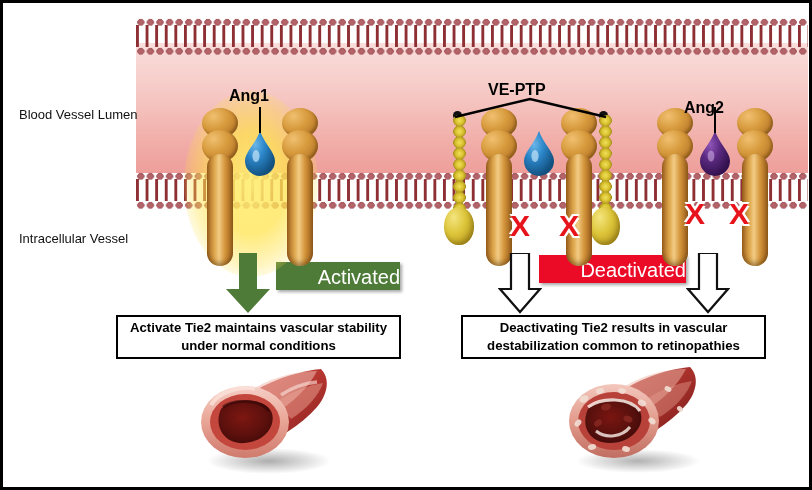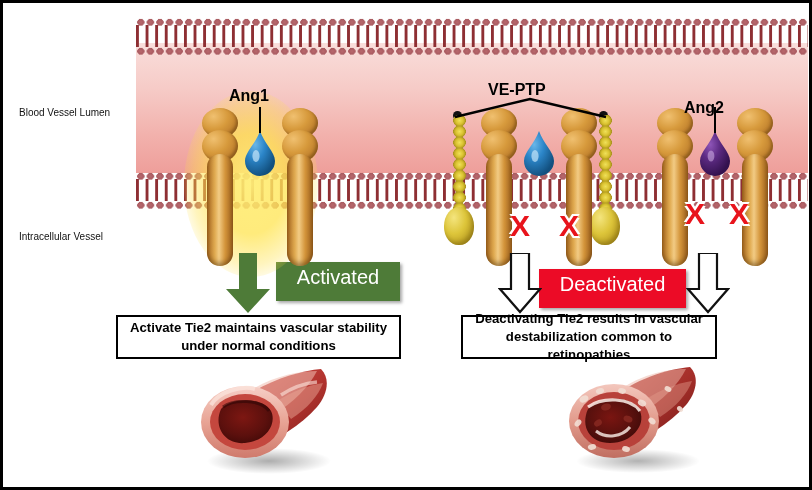--- a/index.html
+++ b/index.html
@@ -57,25 +57,25 @@
   .vedot{position:absolute;left:4px;top:-4px;width:9px;height:9px;border-radius:50%;background:#111;}
 
   
   .xmark{position:absolute;width:26px;height:30px;z-index:6;
      font:bold 30px/30px "Liberation Sans",sans-serif;color:#e8141c;
      text-shadow:-1.6px -1.6px 0 #fff,1.6px -1.6px 0 #fff,-1.6px 1.6px 0 #fff,1.6px 1.6px 0 #fff;
      text-align:center;}
 
   
   .lbl{position:absolute;font-weight:bold;color:#000;white-space:nowrap;z-index:9;}
-  .sidelbl{position:absolute;font-size:10px;color:#111;white-space:nowrap;}
+  .sidelbl{position:absolute;font-size:13px;color:#111;white-space:nowrap;}
   .leader{position:absolute;background:#000;z-index:8;}
 
   
-  .pill{position:absolute;height:39px;line-height:30px;text-align:center;
+  .pill{position:absolute;height:28px;line-height:30px;text-align:right;
      color:#fff;font-size:20px;font-weight:normal;
      box-shadow:2px 2px 3px rgba(0,0,0,.35);}
   #pill-act{background:#4e7b38;}
   #pill-deact{background:#ec0b26;}
 
   
   .arrow-green{position:absolute;z-index:5;}
   .arrow-white{position:absolute;z-index:5;}
 
   
@@ -223,24 +223,24 @@
   </svg>
 
   <svg class="arrow-white" style="left:495px;top:250px;width:44px;height:62px;" viewBox="0 0 44 62">
     <path d="M13 0 H31 V36 H42 L22 59 L2 36 H13 Z" fill="#fff" stroke="#111" stroke-width="2.2"></path>
   </svg>
   <svg class="arrow-white" style="left:683px;top:250px;width:44px;height:62px;" viewBox="0 0 44 62">
     <path d="M13 0 H31 V36 H42 L22 59 L2 36 H13 Z" fill="#fff" stroke="#111" stroke-width="2.2"></path>
   </svg>
 
   <div class="pill" id="pill-act" style="left:273px;top:259px;width:124px;">Activated</div>
-  <div class="pill" id="pill-deact" style="left:536px;top:266px;width:147px;">Deactivated</div>
+  <div class="pill" id="pill-deact" style="left:536px;top:252px;width:147px;">Deactivated</div>
 
   <div class="cap" style="left:113px;top:312px;width:285px;height:44px;">Activate Tie2 maintains vascular stability under normal conditions</div>
-  <div class="cap" style="left:458px;top:312px;width:256px;height:44px;">Deactivating Tie2 results in vascular destabilization common to retinopathies</div>
+  <div class="cap" style="left:458px;top:312px;width:305px;height:44px;">Deactivating Tie2 results in vascular destabilization common to retinopathies</div>
 
   <svg class="vessel" style="left:178px;top:362px;width:172px;height:112px;" viewBox="0 0 172 112">
     <defs>
       <linearGradient id="vWall" x1="0" y1="0" x2="0" y2="1">
         <stop offset="0%" stop-color="#f6cfc6"></stop>
           <stop offset="50%" stop-color="#e8a495"></stop>
         <stop offset="100%" stop-color="#cf7a6c"></stop>
         </linearGradient>
       <linearGradient id="vTube" x1="0" y1="0" x2="1" y2="1">
         <stop offset="0%" stop-color="#d5534a"></stop>

